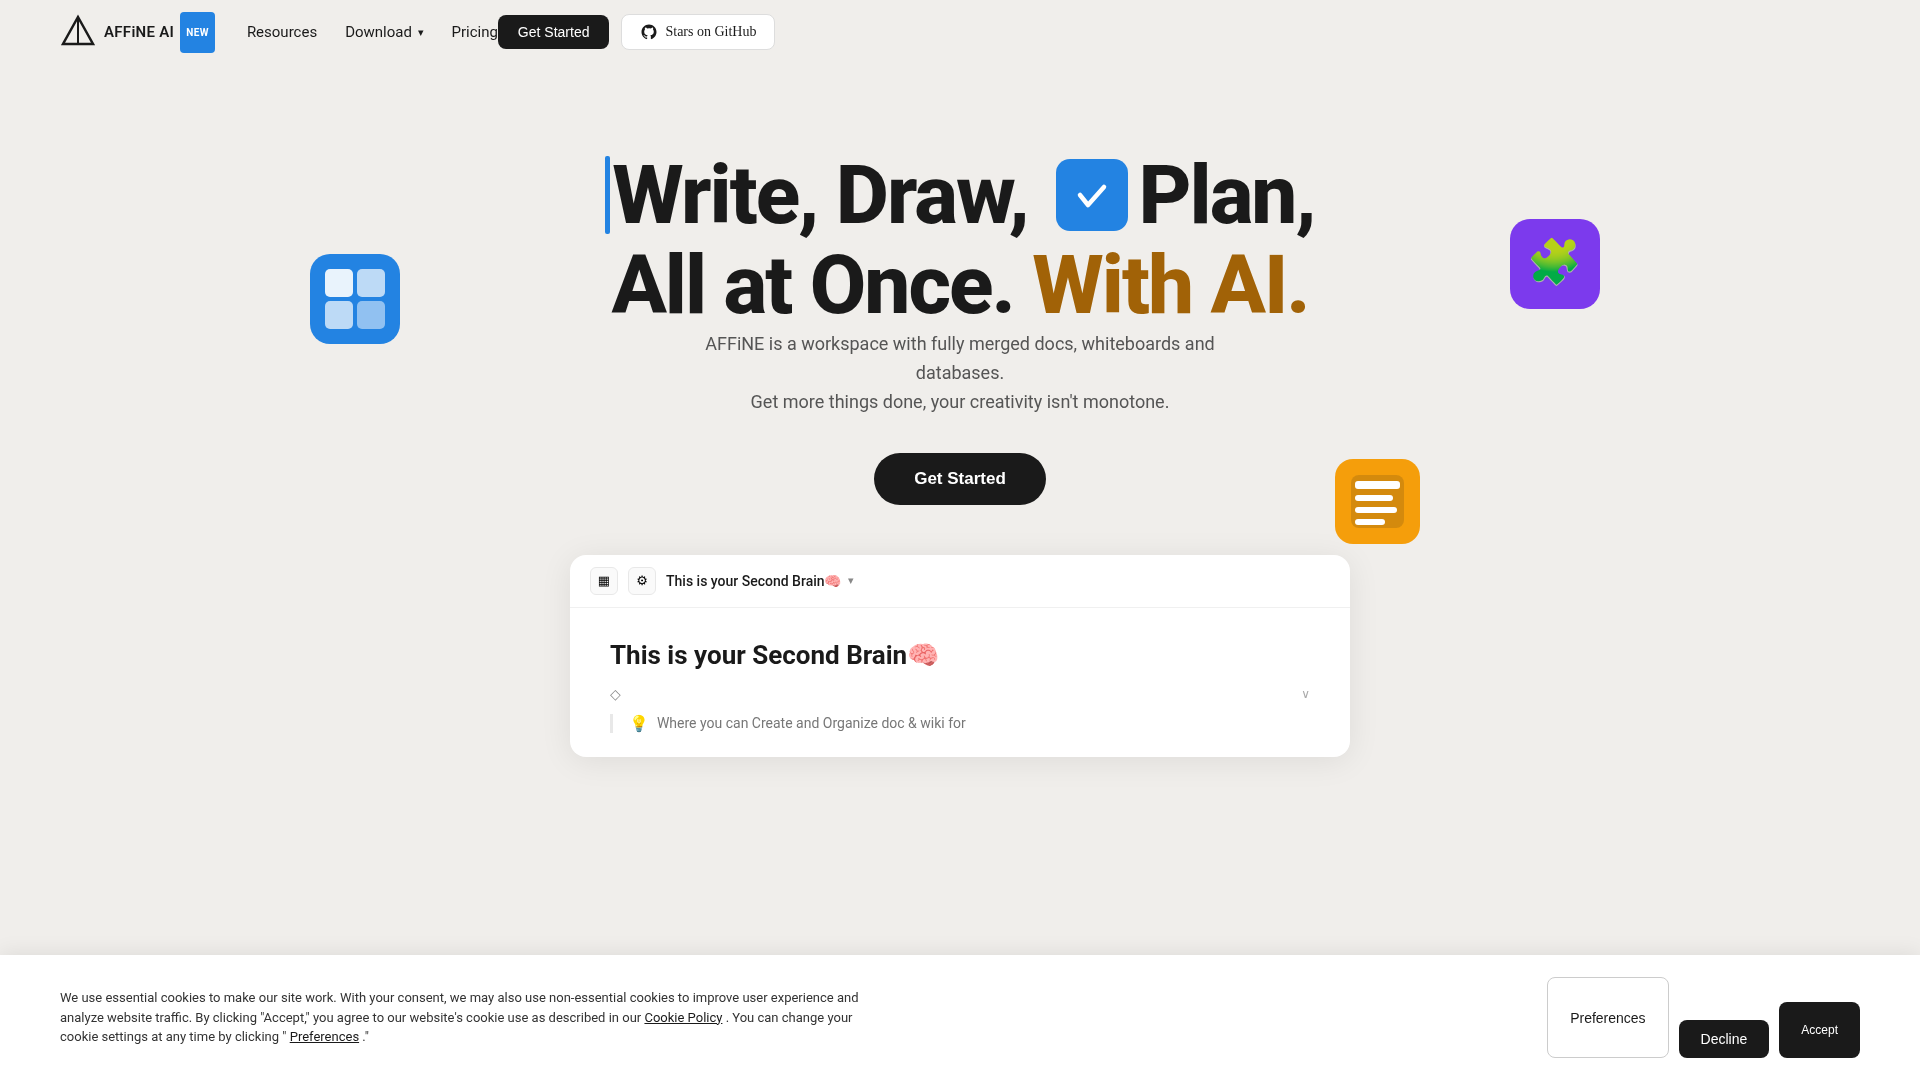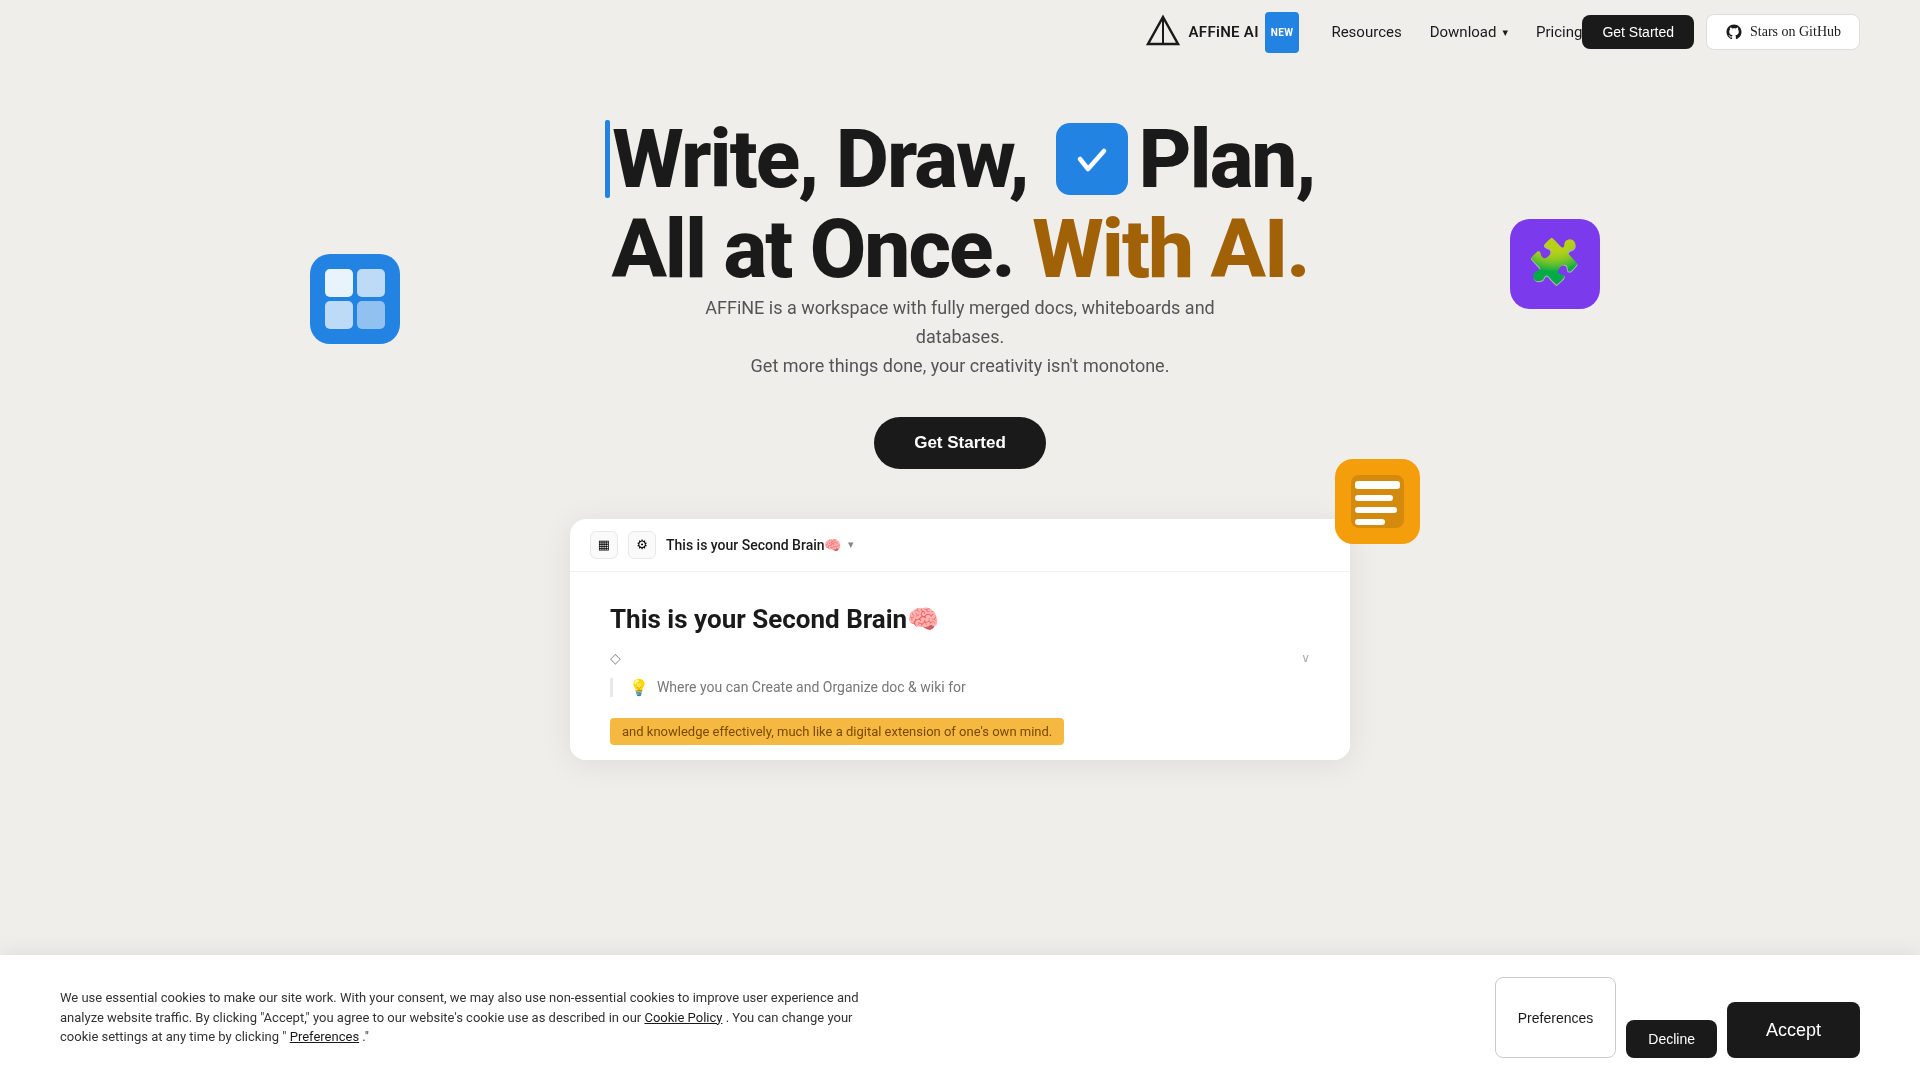--- a/index.html
+++ b/index.html
@@ -7,21 +7,21 @@
       font-family: -apple-system, BlinkMacSystemFont, 'Segoe UI', Roboto, sans-serif;
       background: #f0eeeb;
       min-height: 1080px;
       overflow-x: hidden;
     }
 
     
     .navbar {
       display: flex;
       align-items: center;
-      justify-content: flex-end;
+      justify-content: flex-start;
       padding: 0 60px;
       height: 64px;
       background: #f0eeeb;
       position: relative;
       z-index: 10;
     }
     .nav-left {
       display: flex;
       align-items: center;
       gap: 32px;
@@ -115,20 +115,21 @@
       text-align: center;
     }
     .hero-title {
       font-size: 82px;
       font-weight: 800;
       line-height: 1.1;
       color: #1a1a1a;
       letter-spacing: -2px;
       max-width: 820px;
       position: relative;
+      margin-top: 36px;
     }
     .hero-title-line1 {
       display: flex;
       align-items: center;
       justify-content: center;
       gap: 0;
     }
     .cursor-bar {
       display: inline-block;
       width: 5px;
@@ -332,23 +333,23 @@
       border-radius: 8px;
       font-size: 14px;
       font-weight: 500;
       cursor: pointer;
       margin-top: 43px;
     }
     .btn-cookie-accept {
       background: #1a1a1a;
       color: white;
       border: none;
-      padding: 11px 39px;
+      padding: 11px 22px;
       border-radius: 8px;
-      font-size: 18px;
+      font-size: 12px;
       font-weight: 500;
       cursor: pointer;
       margin-top: 25px;
     }
 
     
     .demo-bottom-text {
       background: #f5b942;
       color: #7a4a00;
       font-size: 13px;
@@ -478,23 +479,20 @@
           <span>◇</span>
         </div>
         <span class="demo-chevron">∨</span>
       </div>
       <div class="demo-hint-row">
         <span class="hint-bulb">💡</span>
         <span class="hint-text">Where you can Create and Organize doc &amp; wiki  for</span>
       </div>
     </div>
 
-    <div style="padding: 0 40px 20px; background: white;">
-      <span class="demo-bottom-text">and knowledge effectively, much like a digital extension of one's own mind.</span>
-    </div>
   </div>
 </div>
 
 <div class="cookie-banner">
   <p class="cookie-text">
     <span>We use essential cookies to make our site work. With your consent, we may also use non-essential cookies to improve user experience and analyze website traffic. By clicking "Accept," you agree to our website's cookie use as described in our</span>
     <a class="cookie-link" href="#">Cookie Policy</a>
     <span>. You can change your cookie settings at any time by clicking "</span>
     <a class="cookie-link" href="#">Preferences</a>
     <span>."</span>

